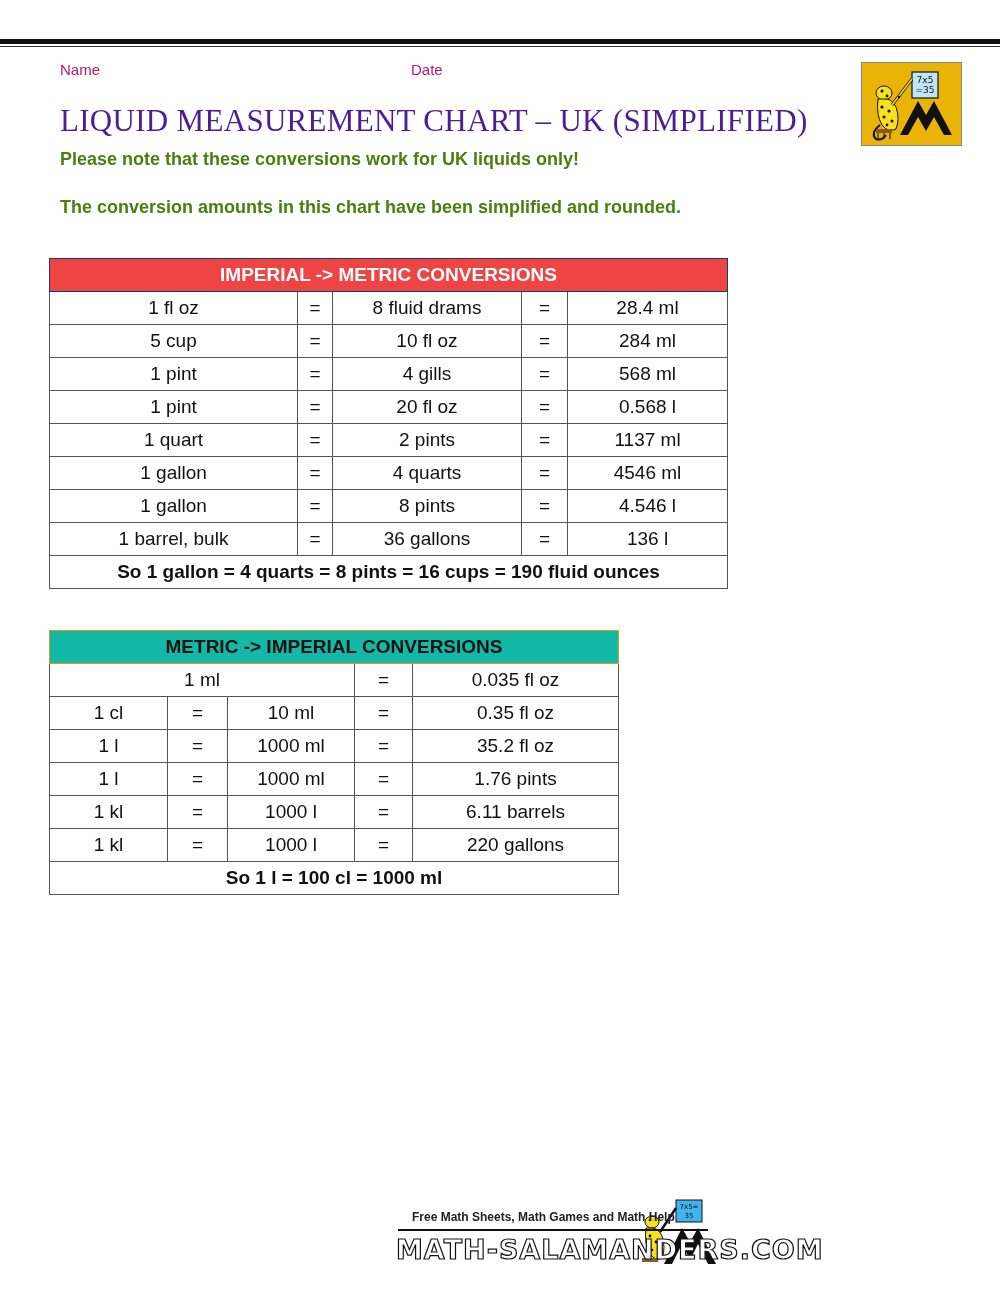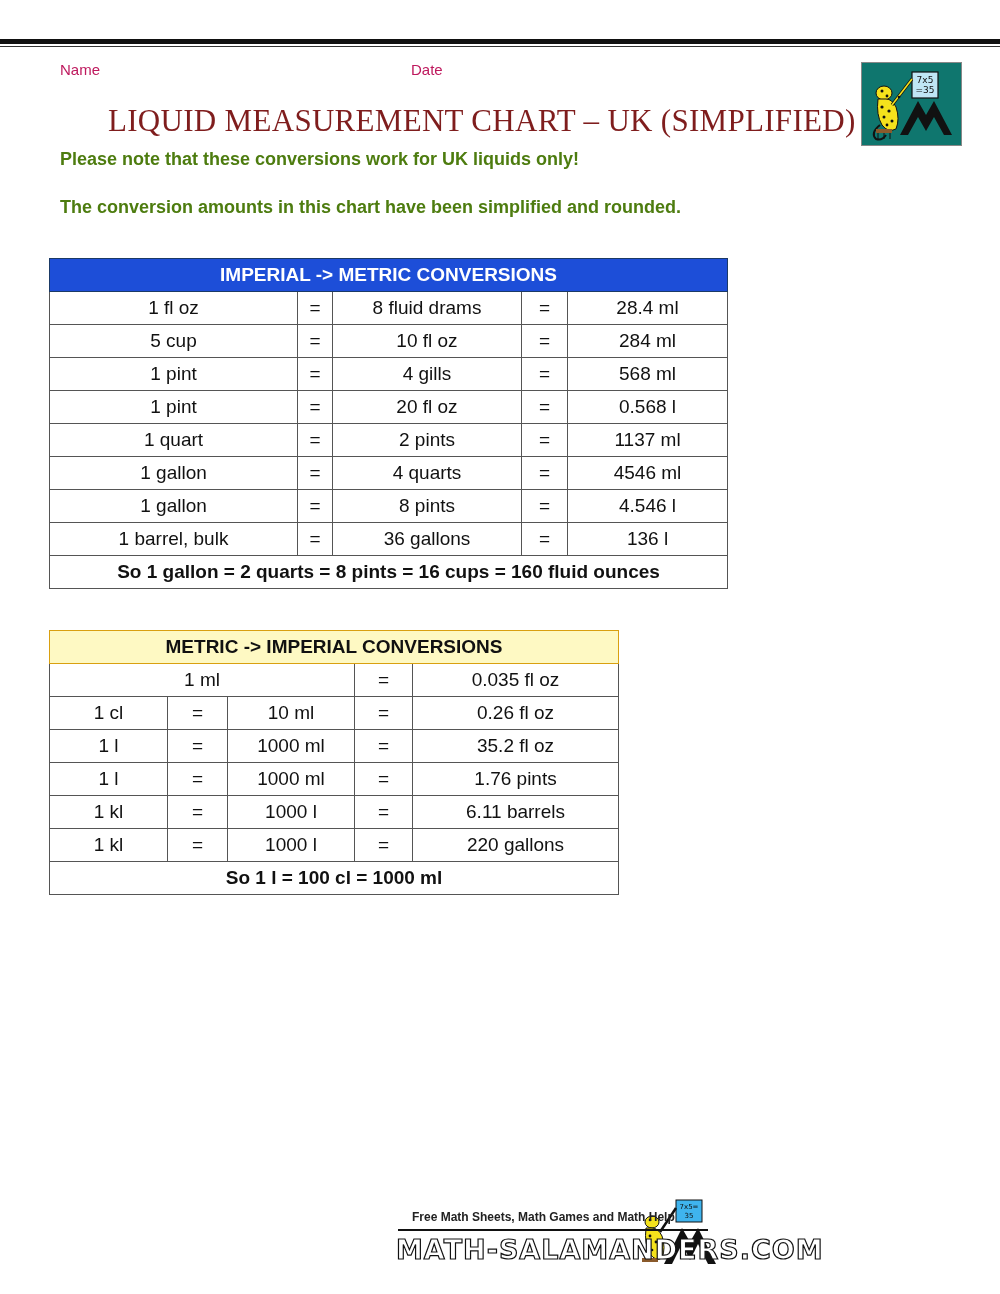--- a/index.html
+++ b/index.html
@@ -5,38 +5,38 @@
   html, body { margin: 0; padding: 0; }
   body {
     width: 1000px; height: 1294px; background: #ffffff; position: relative;
     font-family: "Liberation Sans", "DejaVu Sans", sans-serif; color: #111; overflow: hidden;
   }
   .rule-thick { position: absolute; left: 0; width: 1000px; top: 39px; height: 5px; background: #111; }
   .rule-thin { position: absolute; left: 0; width: 1000px; top: 46px; height: 1px; background: #333; }
   .label { position: absolute; font-size: 15px; color: #be185d; }
   .title {
     position: absolute; left: 60px; top: 103px; font-family: "Liberation Serif", "DejaVu Serif", serif;
-    font-size: 31px; color: #7f1d1d; letter-spacing: 0.3px; white-space: nowrap; margin-left: 48px;
+    font-size: 31px; color: #4c1d95; letter-spacing: 0.3px; white-space: nowrap;
   }
   .note { position: absolute; left: 60px; font-size: 18px; font-weight: bold; color: #4d7c0f; white-space: nowrap; }
   .logo-box {
     position: absolute; left: 861px; top: 62px; width: 101px; height: 84px;
-    border: 1px solid #888; background: #0f766e; box-sizing: border-box;
+    border: 1px solid #888; background: #eab308; box-sizing: border-box;
   }
   table.conv { position: absolute; border-collapse: collapse; table-layout: fixed; }
   table.conv td, table.conv th {
     border: 1px solid #555; height: 32px; padding: 0; text-align: center;
     font-size: 19px; color: #111; white-space: nowrap;
   }
   table.conv th { font-weight: bold; font-size: 19px; }
   table.conv td.summary { font-weight: bold; }
   #t1 { left: 49px; top: 258px; width: 678px; }
-  #t1 th { background: #1d4ed8; color: #ffffff; border-color: #1b3a66; }
+  #t1 th { background: #ef4444; color: #ffffff; border-color: #1b3a66; }
   #t2 { left: 49px; top: 630px; width: 569px; }
-  #t2 th { background: #fef9c3; color: #111; border-color: #d9a010; }
+  #t2 th { background: #14b8a6; color: #111; border-color: #d9a010; }
   .footer-logo { position: absolute; left: 326px; top: 1198px; width: 390px; height: 72px; text-align: right; }
   .footer-tag { position: absolute; left: 412px; top: 1210px; font-size: 12px; font-weight: bold; color: #222; white-space: nowrap; }
   .footer-line { position: absolute; left: 398px; top: 1229px; width: 310px; height: 2px; background: #111; }
   .footer-brand {
     position: absolute; left: 396px; top: 1234px; font-size: 27px; font-weight: bold; color: #fff;
     -webkit-text-stroke: 1.2px #111; letter-spacing: 1px; white-space: nowrap; font-family: "DejaVu Sans", sans-serif;
   }
 </style>
 </head>
 <body>
@@ -143,21 +143,21 @@
     <td>4.546 l</td>
   </tr>
   <tr>
     <td>1 barrel, bulk</td>
     <td>=</td>
     <td>36 gallons</td>
     <td>=</td>
     <td>136 l</td>
   </tr>
   <tr>
-    <td colspan="5" class="summary">So 1 gallon = 2 quarts = 8 pints = 16 cups = 160 fluid ounces</td>
+    <td colspan="5" class="summary">So 1 gallon = 4 quarts = 8 pints = 16 cups = 190 fluid ounces</td>
   </tr>
 </tbody>
   </table>
 
 <table class="conv" id="t2">
   <colgroup>
     <col style="width:118px">
       <col style="width:60px">
       <col style="width:127px">
       <col style="width:58px">
@@ -170,21 +170,21 @@
   <tr>
     <td colspan="3">1 ml</td>
     <td>=</td>
     <td>0.035 fl oz</td>
   </tr>
   <tr>
     <td>1 cl</td>
     <td>=</td>
     <td>10 ml</td>
     <td>=</td>
-    <td>0.26 fl oz</td>
+    <td>0.35 fl oz</td>
   </tr>
   <tr>
     <td>1 l</td>
     <td>=</td>
     <td>1000 ml</td>
     <td>=</td>
     <td>35.2 fl oz</td>
   </tr>
   <tr>
     <td>1 l</td>

